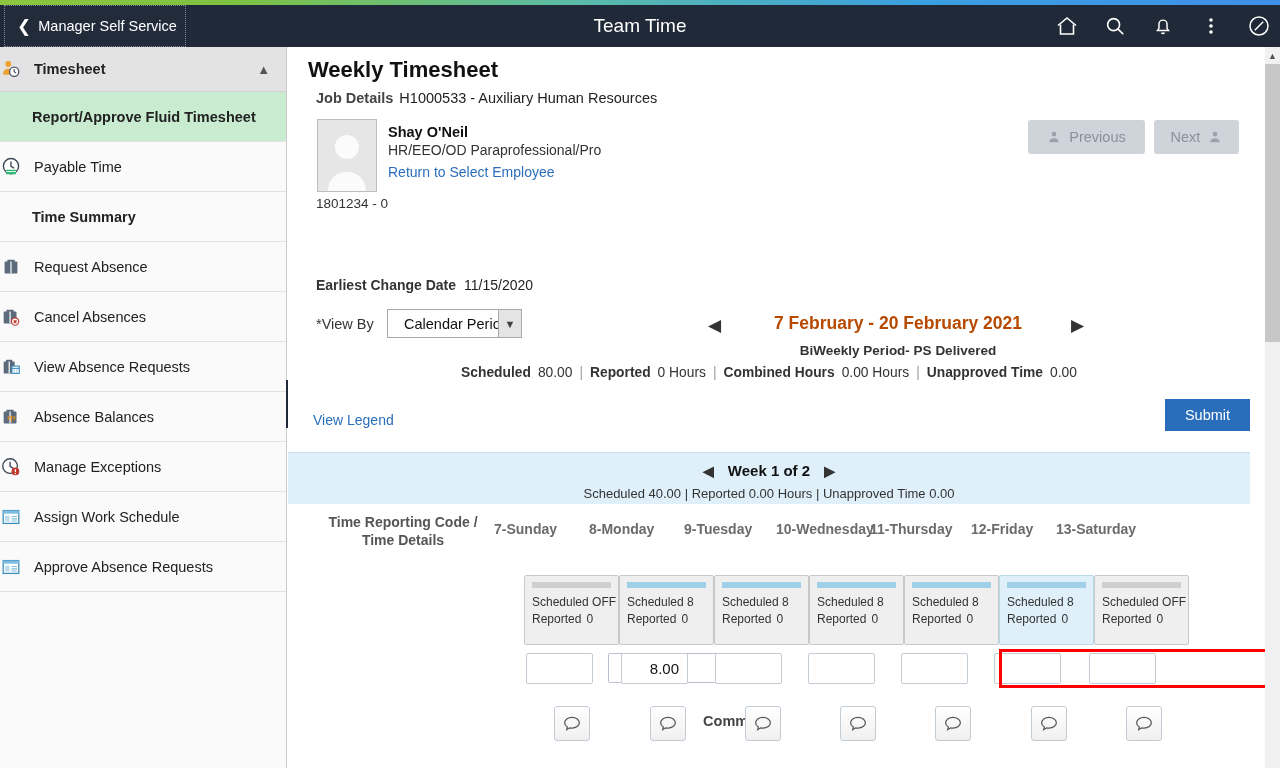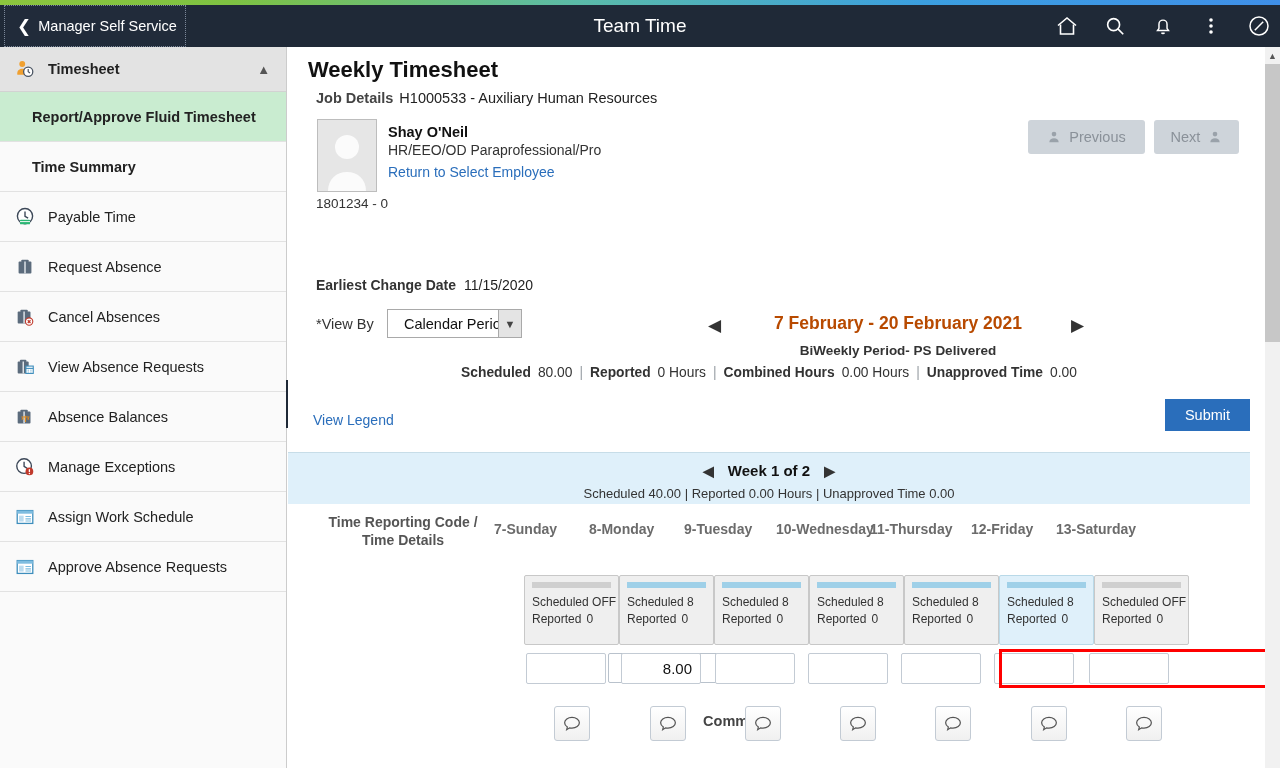--- a/index.html
+++ b/index.html
@@ -43,21 +43,21 @@
   }
   .header-icons svg { display: block; }
 
   
   .sidebar {
     position: absolute; top: 47px; left: 0; width: 287px; height: 721px;
     background: #fafafa; border-right: 1px solid #ccc;
   }
   .side-row {
     position: relative; height: 50px; display: flex; align-items: center;
-    padding: 0 14px; gap: 12px; border-bottom: 1px solid #e2e2e2;
+    padding: 0 0; gap: 12px; border-bottom: 1px solid #e2e2e2;
     font-size: 14.5px; color: #222;
   }
   .side-row.group {
     background: #e3e3e3; font-weight: bold; height: 45px;
     border-bottom: 1px solid #d2d2d2;
   }
   .side-row.sub {
     padding-left: 32px; font-weight: bold; font-size: 14.5px;
   }
   .side-row.sub.active { background: #c9ecd0; }
@@ -186,21 +186,21 @@
     position:absolute; left: 320px; top: 606px; width: 152px; height: 30px;
     border: 1px solid #b9c2cc; background: #fff; border-radius: 2px;
   }
   .trc-select .arrowbox {
     position:absolute; right: 0; top: 0; width: 22px; height: 28px;
     background: #e4e4e4; border-left: 1px solid #b9c2cc;
     display:flex; align-items:center; justify-content:center; font-size: 11px; color:#444;
   }
 
   .hr-input {
-    position:absolute; top: 606px; width: 80px; height: 31px;
+    position:absolute; top: 606px; width: 67px; height: 31px;
     border: 1px solid #c3cbd4; background: #fff; border-radius: 2px;
     font-size: 15px; color:#111; text-align: right;
     display:flex; align-items:center; justify-content:flex-end; padding-right: 8px;
   }
   .err-box {
     position:absolute; left: 711px; top: 602px; width: 369px; height: 39px;
     border: 3px solid #f00; background: transparent; pointer-events:none;
   }
 
   .comments-label {
@@ -284,34 +284,34 @@
           <path d="M15.5 12v3l2 1.3" stroke="#4b5563" stroke-width="1.3" fill="none"></path>
         </svg>
       </span>
       <span>Timesheet</span>
       <span class="caret">▲</span>
     </div>
 
     <div class="side-row sub active">
       <span>Report/Approve Fluid Timesheet</span>
     </div>
-    <div class="side-row sub">
-      <span>Time Summary</span>
-    </div>
-
     <div class="side-row">
       <span class="side-ico">
         <svg width="22" height="22" viewBox="0 0 24 24">
           <circle cx="12" cy="11" r="8.3" fill="#fff" stroke="#3c4858" stroke-width="1.5"></circle>
           <path d="M12 6v5.2l3.4 2" stroke="#3c4858" stroke-width="1.5" fill="none"></path>
           <rect x="6.5" y="15" width="11" height="5" rx="1" fill="#2bb673"></rect>
           <path d="M6.5 17h11" stroke="#fff" stroke-width="1"></path>
         </svg>
       </span>
       <span>Payable Time</span>
+    </div>
+
+    <div class="side-row sub">
+      <span>Time Summary</span>
     </div>
 
     <div class="side-row">
       <span class="side-ico">
         <svg width="22" height="22" viewBox="0 0 24 24">
           <rect x="5" y="6" width="14" height="13" rx="1" fill="#5b6b7c"></rect>
           <rect x="8" y="4" width="8" height="3" rx="1" fill="#5b6b7c"></rect>
           <rect x="11.2" y="6" width="1.6" height="13" fill="#dfe4e9"></rect>
         </svg>
       </span>

